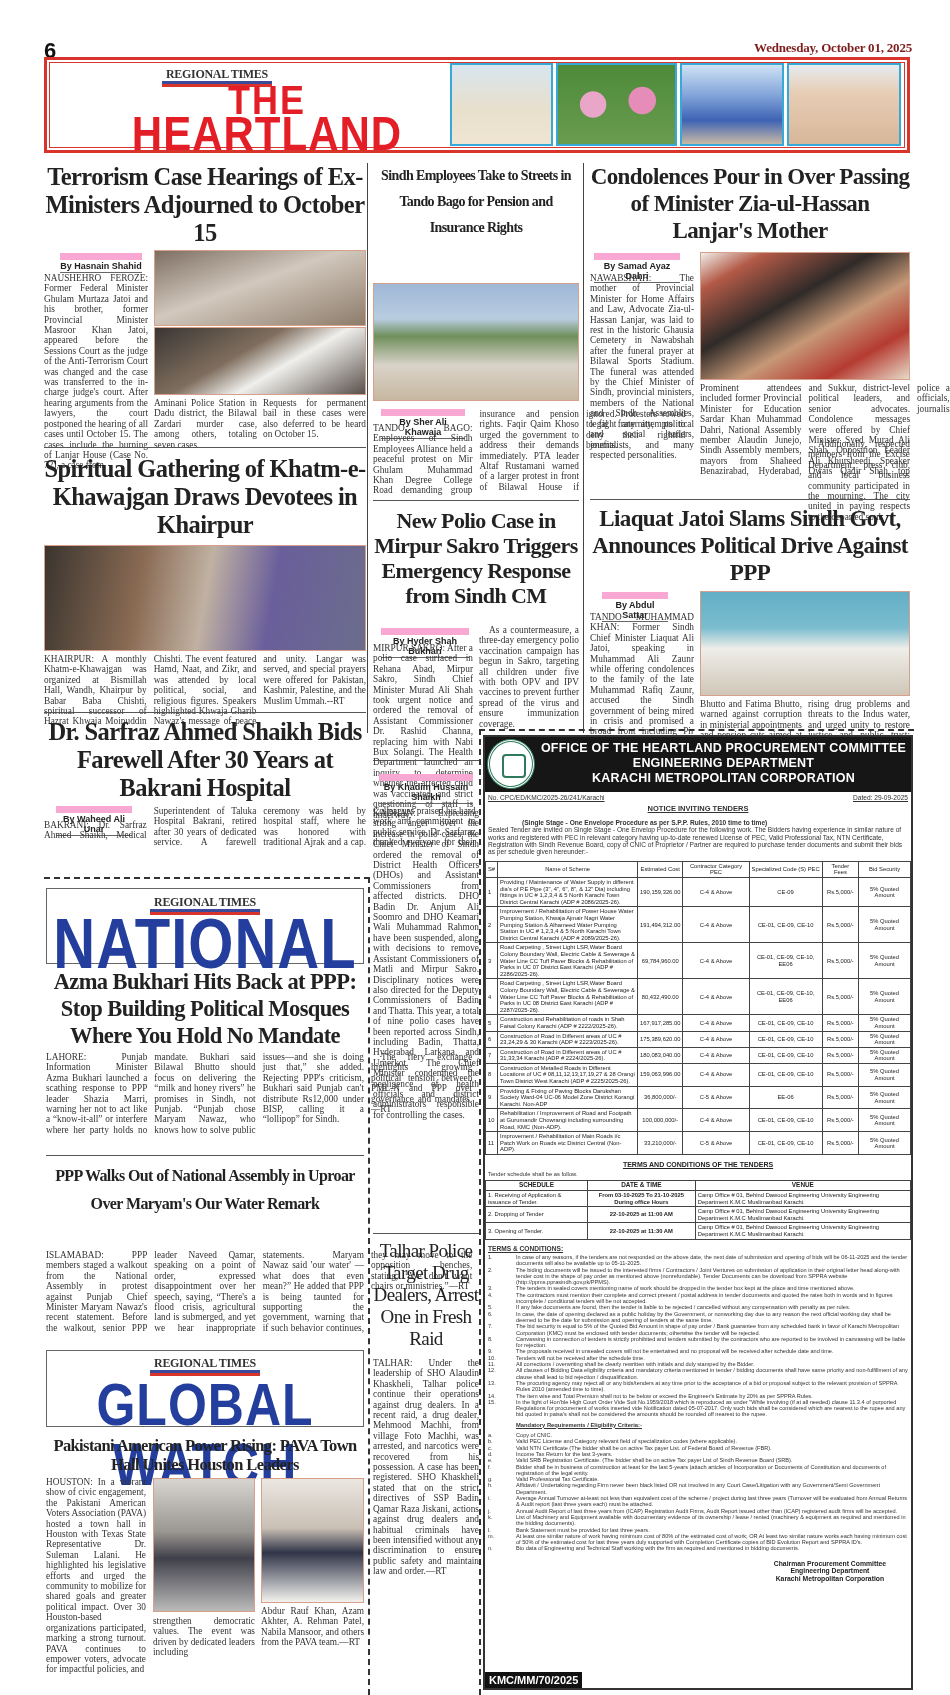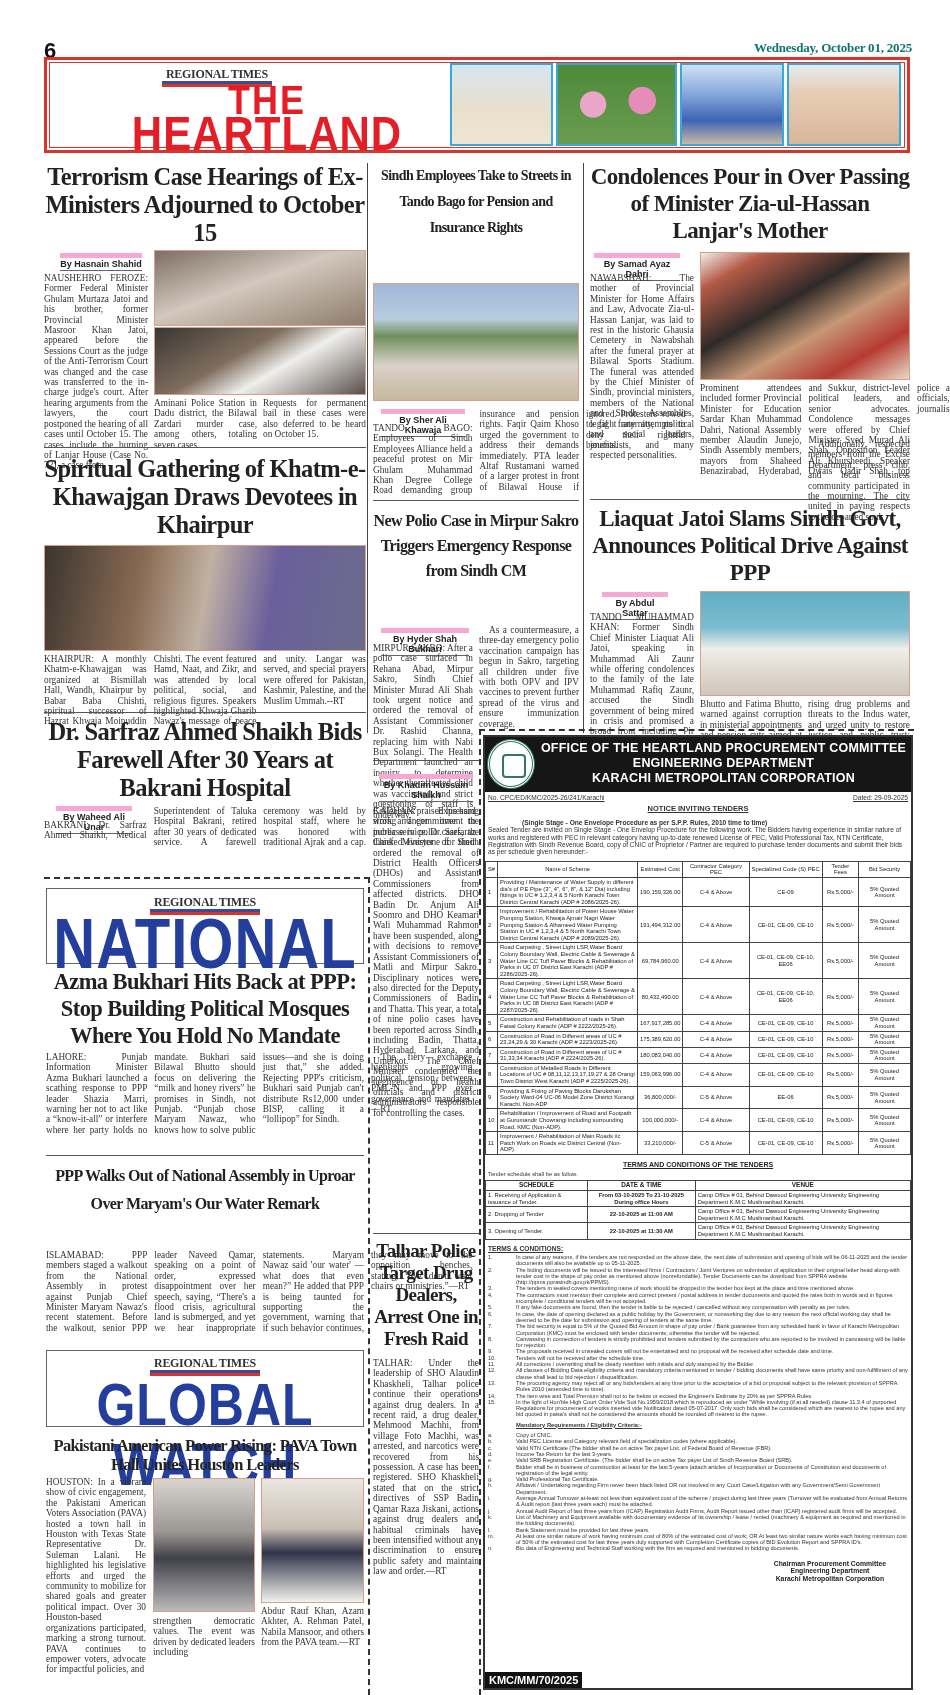--- a/index.html
+++ b/index.html
@@ -1,30 +1,30 @@
 <!DOCTYPE html>
 <html><head>
 <meta charset="utf-8">
 <style>
 *{box-sizing:border-box;margin:0;padding:0}
 html,body{width:950px;height:1695px;background:#fff;overflow:hidden}
 body{position:relative;font-family:"Liberation Serif",serif;color:#222}
 .abs{position:absolute}
 .pageno{left:44px;top:38px;font:bold 22px "Liberation Sans",sans-serif;color:#111}
-.date{right:38px;top:40px;font:bold 13px "Liberation Serif",serif;color:#0f766e;letter-spacing:-.2px}
+.date{right:38px;top:40px;font:bold 13px "Liberation Serif",serif;color:#7f1d1d;letter-spacing:-.2px}
 .masthead{left:44px;top:57px;width:866px;height:96px;border:3px solid #d9342b;outline:1px solid #d9342b;outline-offset:-6px;background:#fff}
 .rt-logo{font:bold 12px "Liberation Serif",serif;color:#333;text-align:center;letter-spacing:-.3px;border-bottom:3px solid #3c4a9a;box-shadow:0 3px 0 #d9342b;display:inline-block;padding:0 4px;line-height:13px}
 .heart-title{font:900 36px/31px "Liberation Sans",sans-serif;color:#e41e26;text-align:center;letter-spacing:2px;transform:scaleY(1.15);transform-origin:top}
 .photo{border:2px solid #37a9d8;overflow:hidden}
 .ph-beach{background:linear-gradient(#d8e6ef 0,#e8dfcd 55%,#efe5d2 100%)}
 .ph-cotton{background:radial-gradient(circle at 30% 50%,#e9a6c9 0 14%,transparent 15%),radial-gradient(circle at 72% 45%,#e68cb8 0 14%,transparent 15%),linear-gradient(#4d8a3a,#6a9c4f)}
 .ph-shrine{background:linear-gradient(#cfe3f5 0,#7fa1d8 40%,#3e63b4 70%,#c9b9a5 100%)}
 .ph-ruins{background:linear-gradient(#e6ebef 0,#e7cdb5 35%,#d8b79a 100%)}
 .hl{font-family:"Liberation Serif",serif;font-weight:bold;color:#222;text-align:center;letter-spacing:-.6px}
-.byline{font:bold 9px "Liberation Sans",sans-serif;color:#222;border-top:5px solid #f9a8d4;border-bottom:1px solid #666;padding:1px 0;text-align:center}
+.byline{font:bold 9px "Liberation Sans",sans-serif;color:#222;border-top:7px solid #f9a8d4;border-bottom:1px solid #666;padding:1px 0;text-align:center}
 .body{font:9.3px/10.4px "Liberation Serif",serif;color:#333;text-align:justify;column-gap:7px}
 .img{background:#c9b8a6;border:1px solid #d6a08a;overflow:hidden}
 .img1{background:linear-gradient(160deg,#7d6e63,#d2c8bd 45%,#8d7c6b)}
 .img2{background:linear-gradient(#9fb8d6 0,#b9cde0 30%,#6f8f5c 45%,#d9d3c9 70%,#c7b7a0 100%)}
 .img3{background:linear-gradient(160deg,#b44a3c 0,#e9e1d6 30%,#3a3431 55%,#c2863f 80%,#e5e0d8)}
 .img4{background:linear-gradient(100deg,#3b352f 0,#8a6b54 30%,#c0b1a2 50%,#6a5f9b 70%,#6b6c8c 100%)}
 .img5{background:linear-gradient(#62aec5 0,#7cbdd0 35%,#efeee9 55%,#cfc6b7 100%)}
 .img6{background:linear-gradient(#d8d4cf 0,#9a9691 40%,#40404a 60%,#bbb 100%)}
 .img7{background:linear-gradient(#ebe7e1 0,#c9bfb4 40%,#2f3448 60%,#f3f2ee 100%)}
 .rule{height:1px;background:#555}
@@ -100,21 +100,21 @@
 <div class="abs rule" style="left:590px;top:499px;width:320px"></div>
 
 <div class="abs" style="left:44px;top:455px;width:322px">
   <div class="hl" style="font-size:24.5px;line-height:28px">Spiritual Gathering of Khatm-e-Khawajgan Draws Devotees in Khairpur</div>
   <div class="abs img img4" style="left:0;top:90px;width:322px;height:106px"></div>
   <div class="abs body" style="left:0;top:199px;width:322px;column-count:3">KHAIRPUR: A monthly Khatm-e-Khawajgan was organized at Bismillah Hall, Wandh, Khairpur by Babar Baba Chishti, spiritual successor of Hazrat Khwaja Moinuddin Chishti. The event featured Hamd, Naat, and Zikr, and was attended by local political, social, and religious figures. Speakers highlighted Khwaja Gharib Nawaz's message of peace and unity. Langar was served, and special prayers were offered for Pakistan, Kashmir, Palestine, and the Muslim Ummah.--RT</div>
 </div>
 <div class="abs rule" style="left:44px;top:712px;width:322px"></div>
 
 <div class="abs" style="left:373px;top:508px;width:206px">
-  <div class="hl" style="font-size:16px;line-height:25px">New Polio Case in Mirpur Sakro Triggers Emergency Response from Sindh CM</div>
+  <div class="hl" style="font-size:22px;line-height:25px">New Polio Case in Mirpur Sakro Triggers Emergency Response from Sindh CM</div>
   <div class="abs byline" style="left:8px;top:120px;width:88px">By Hyder Shah Bukhari</div>
   <div class="abs body" style="left:0;top:135px;width:100px">MIRPUR SAKRO: After a polio case surfaced in Rehana Abad, Mirpur Sakro, Sindh Chief Minister Murad Ali Shah took urgent notice and ordered the removal of Assistant Commissioner Dr. Rashid Channa, replacing him with Nabi Bux Solangi. The Health Department launched an inquiry to determine whether the affected child was vaccinated, and strict questioning of staff is underway.</div>
 </div>
 <div class="abs body" style="left:479px;top:625px;width:100px">
   <div style="text-indent:10px">As a countermeasure, a three-day emergency polio vaccination campaign has begun in Sakro, targeting all children under five with both OPV and IPV vaccines to prevent further spread of the virus and ensure immunization coverage.</div>
 </div>
 
 <div class="abs" style="left:590px;top:505px;width:320px">
   <div class="hl" style="font-size:23px;line-height:27px">Liaquat Jatoi Slams Sindh Govt, Announces Political Drive Against PPP</div>
   <div class="abs byline" style="left:12px;top:87px;width:66px">By Abdul Sattar</div>
@@ -166,21 +166,21 @@
 </div>
 
 <div class="abs rule" style="left:373px;top:760px;width:106px"></div>
 <div class="abs" style="left:373px;top:768px;width:106px">
   <div class="byline" style="margin:6px 6px 4px;">By Khadim Hussain Shaikh</div>
   <div class="body">KADHAN: Expressing strong anger over the increase in polio cases, the Chief Minister of Sindh ordered the removal of District Health Officers (DHOs) and Assistant Commissioners from affected districts. DHO Badin Dr. Anjum Ali Soomro and DHO Keamari Wali Muhammad Rahmon have been suspended, along with decisions to remove Assistant Commissioners of Matli and Mirpur Sakro. Disciplinary notices were also directed for the Deputy Commissioners of Badin and Thatta. This year, a total of nine polio cases have been reported across Sindh, including Badin, Thatta, Hyderabad, Larkana, and Umerkot. The Chief Minister condemned the negligence of health officials and district administrators responsible for controlling the cases.</div>
 </div>
 <div class="abs rule" style="left:373px;top:1233px;width:106px"></div>
 
 <div class="abs" style="left:373px;top:1240px;width:106px">
-  <div class="hl" style="font-weight:bold;font-size:19px;line-height:22px">Talhar Police Target Drug Dealers, Arrest One in Fresh Raid</div>
+  <div class="hl" style="font-weight:normal;font-size:19px;line-height:22px">Talhar Police Target Drug Dealers, Arrest One in Fresh Raid</div>
   <div class="body" style="margin-top:8px">TALHAR: Under the leadership of SHO Alaudin Khaskheli, Talhar police continue their operations against drug dealers. In a recent raid, a drug dealer, Mehmood Machhi, from village Foto Machhi, was arrested, and narcotics were recovered from his possession. A case has been registered. SHO Khaskheli stated that on the strict directives of SSP Badin Qamar Raza Jiskani, actions against drug dealers and habitual criminals have been intensified without any discrimination to ensure public safety and maintain law and order.—RT</div>
 </div>
 
 <div class="abs" style="left:479px;top:729px;width:435px;height:966px;border:2px dashed #333;border-bottom:none;border-right:none"></div>
 <div class="abs tender">
   <div class="t-head">
     <div class="seal"></div>
     <div class="ttl">
       <div>OFFICE OF THE HEARTLAND PROCUREMENT COMMITTEE</div>
       <div>ENGINEERING DEPARTMENT</div>

